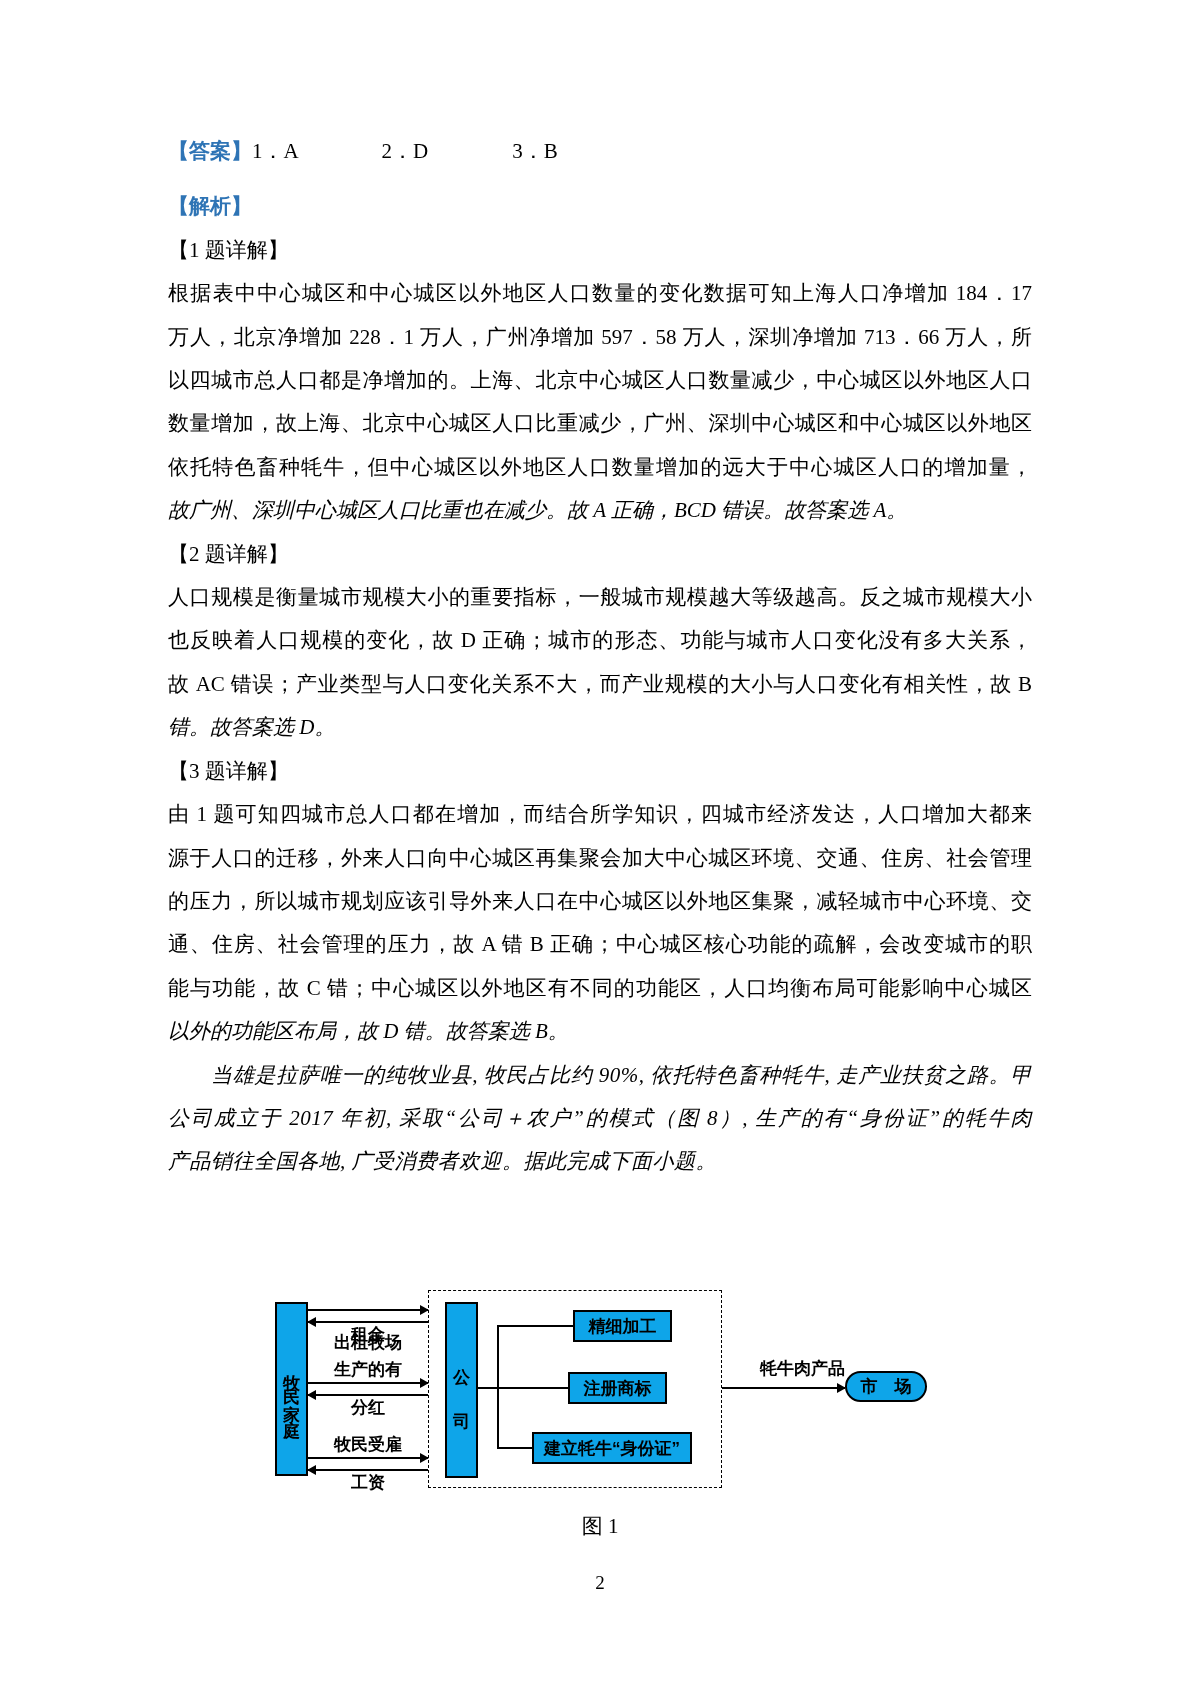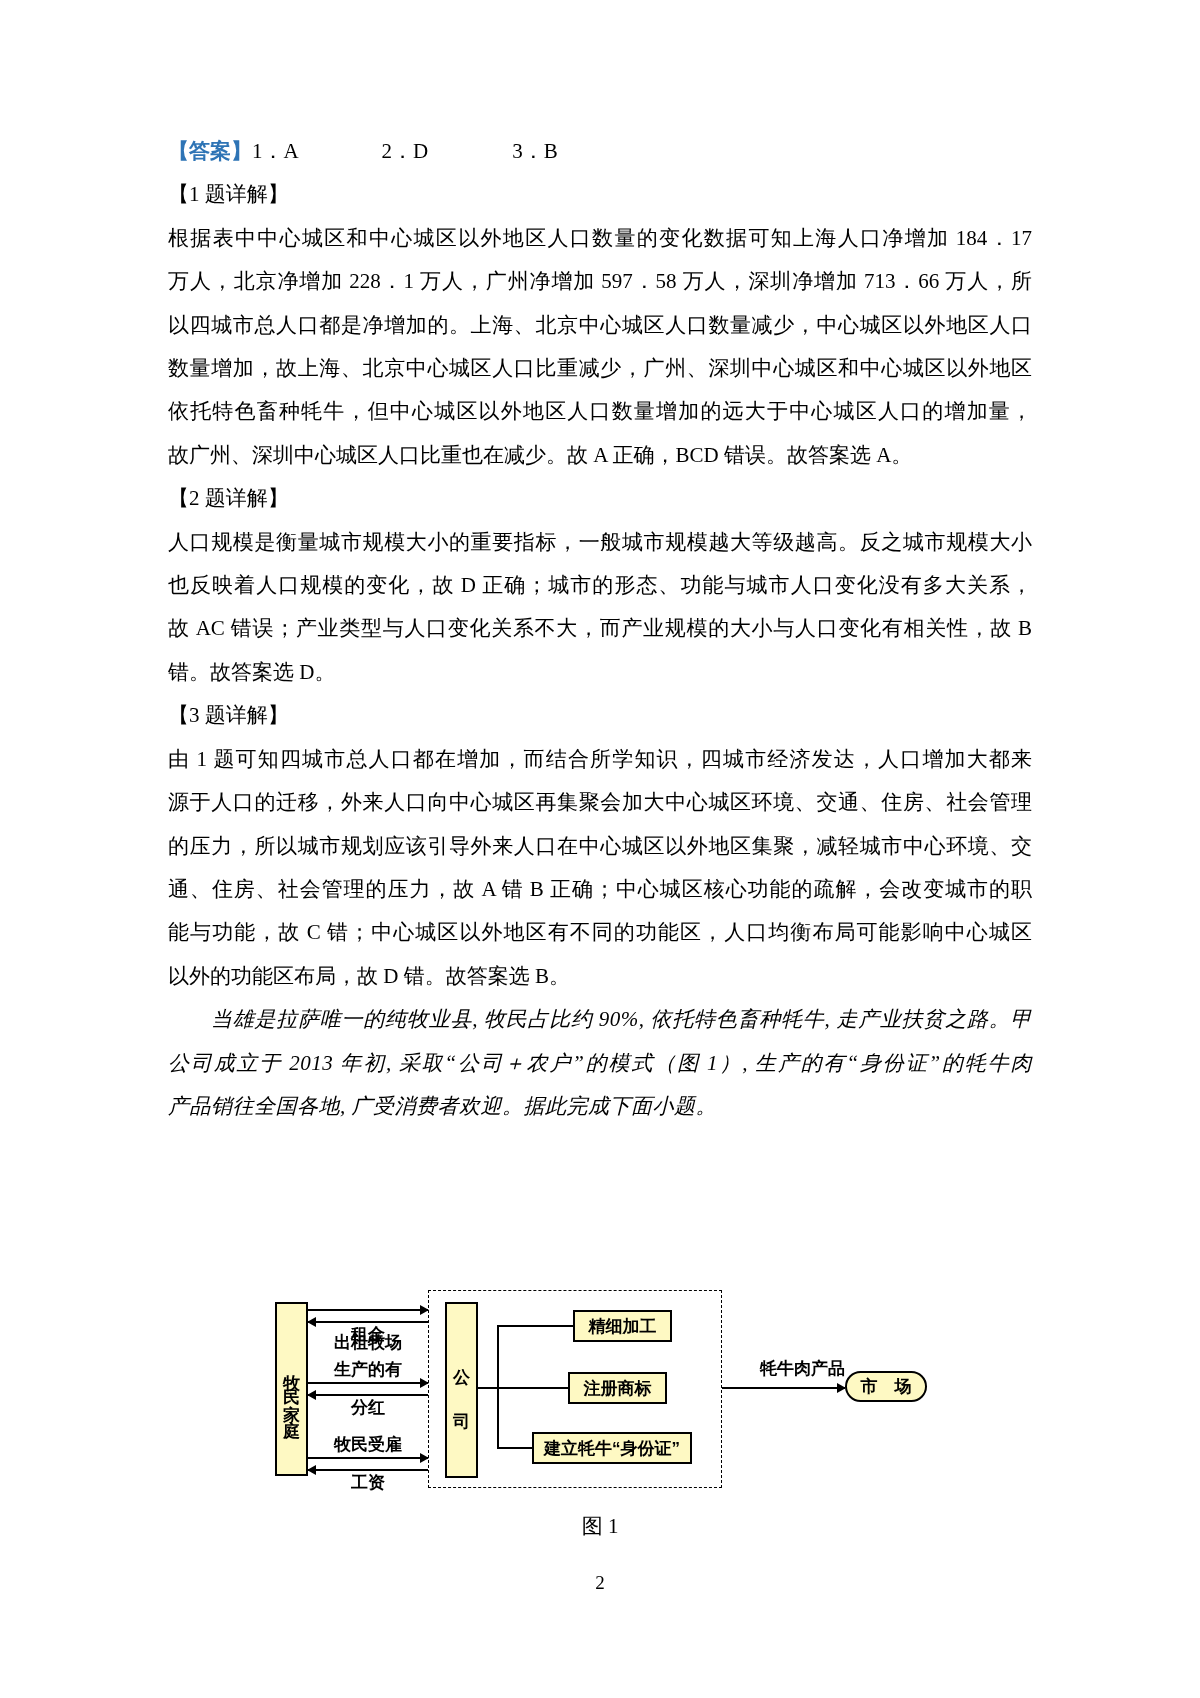--- a/index.html
+++ b/index.html
@@ -22,20 +22,21 @@
     white-space:nowrap;
   }
   .jline {
     font-size:21px;
     line-height:43.4px;
     text-align:justify;
     text-align-last:justify;
   }
   .jline.last {
     text-align-last:left;
+    font-style:italic;
   }
   .accent { color:#2E74B5; font-weight:bold; }
   .answers { white-space:pre; }
   .analysis-row { margin-top:12px; }
   .passage {
     font-style:italic;
   }
   .passage .jline, .passage .line { letter-spacing:0.5px; }
   .indent { text-indent:43px; }
 
@@ -44,21 +45,21 @@
     position:absolute;
     left:250px; top:1278px;
     width:690px; height:232px;
     font-family:"Liberation Sans","DejaVu Sans",sans-serif;
     font-weight:bold;
     font-size:17px;
   }
   .fg-box {
     position:absolute;
     border:2px solid #000;
-    background:#fef9c3;
+    background:#0ea5e9;
     display:flex; align-items:center; justify-content:center;
     box-sizing:border-box;
     text-align:center;
   }
   .vbox {
     writing-mode:vertical-rl;
     text-orientation:upright;
   }
   .vbox.chars4 { letter-spacing:16px; padding-top:6px; }
   .vbox.chars2 { letter-spacing:46px; padding-top:20px; }
@@ -118,20 +119,23 @@
 <body>
 
 <div class="page">
 
   <div class="content">
 
     <div class="line">
       <span class="accent">【答案】</span><span class="answers">1．A　　　　2．D　　　　3．B</span>
     </div>
 
+    <div class="line analysis-row">
+      <span class="accent">【解析】</span>
+    </div>
 
     <div class="line">【1 题详解】</div>
     <div class="jline">根据表中中心城区和中心城区以外地区人口数量的变化数据可知上海人口净增加 184．17</div>
     <div class="jline">万人，北京净增加 228．1 万人，广州净增加 597．58 万人，深圳净增加 713．66 万人，所</div>
     <div class="jline">以四城市总人口都是净增加的。上海、北京中心城区人口数量减少，中心城区以外地区人口</div>
     <div class="jline">数量增加，故上海、北京中心城区人口比重减少，广州、深圳中心城区和中心城区以外地区</div>
     <div class="jline">依托特色畜种牦牛，但中心城区以外地区人口数量增加的远大于中心城区人口的增加量，</div>
     <div class="jline last">故广州、深圳中心城区人口比重也在减少。故 A 正确，BCD 错误。故答案选 A。</div>
 
     <div class="line">【2 题详解】</div>
@@ -143,21 +147,21 @@
     <div class="line">【3 题详解】</div>
     <div class="jline">由 1 题可知四城市总人口都在增加，而结合所学知识，四城市经济发达，人口增加大都来</div>
     <div class="jline">源于人口的迁移，外来人口向中心城区再集聚会加大中心城区环境、交通、住房、社会管理</div>
     <div class="jline">的压力，所以城市规划应该引导外来人口在中心城区以外地区集聚，减轻城市中心环境、交</div>
     <div class="jline">通、住房、社会管理的压力，故 A 错 B 正确；中心城区核心功能的疏解，会改变城市的职</div>
     <div class="jline">能与功能，故 C 错；中心城区以外地区有不同的功能区，人口均衡布局可能影响中心城区</div>
     <div class="jline last">以外的功能区布局，故 D 错。故答案选 B。</div>
 
     <div class="passage">
       <div class="jline indent">当雄是拉萨唯一的纯牧业县, 牧民占比约 90%, 依托特色畜种牦牛, 走产业扶贫之路。甲</div>
-      <div class="jline">公司成立于 2013 年初, 采取“公司＋农户”的模式（图 1）, 生产的有“身份证”的牦牛肉</div>
+      <div class="jline">公司成立于 2017 年初, 采取“公司＋农户”的模式（图 8）, 生产的有“身份证”的牦牛肉</div>
       <div class="jline last">产品销往全国各地, 广受消费者欢迎。据此完成下面小题。</div>
     </div>
 
   </div>
 
   <div class="figure">
 
     <div class="fg-box vbox chars4" style="left:25px; top:24px; width:33px; height:174px;">牧民家庭</div>
 
     <div class="fg-label" style="left:58px; top:8px;  width:120px;margin-top:48px;">出租牧场</div>

